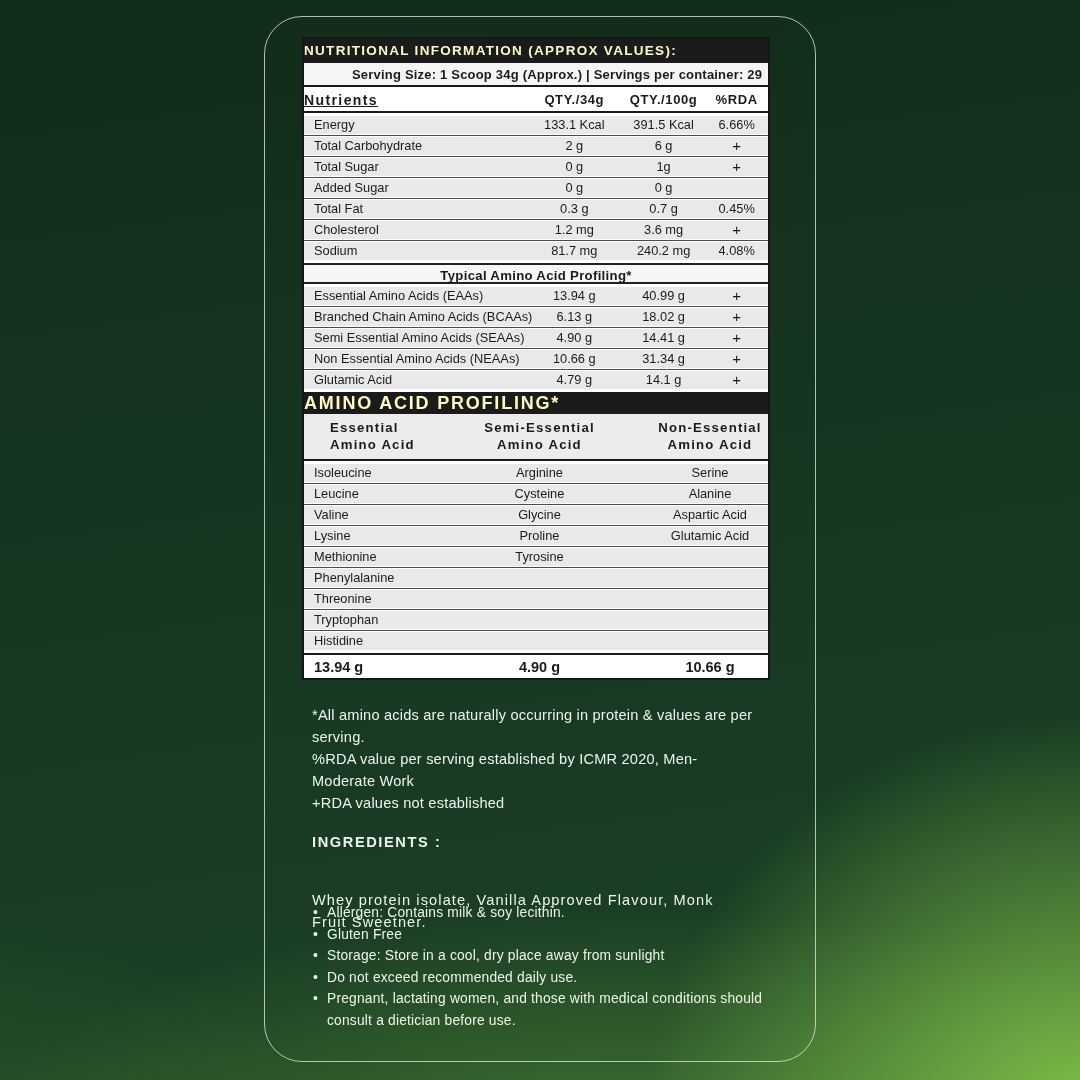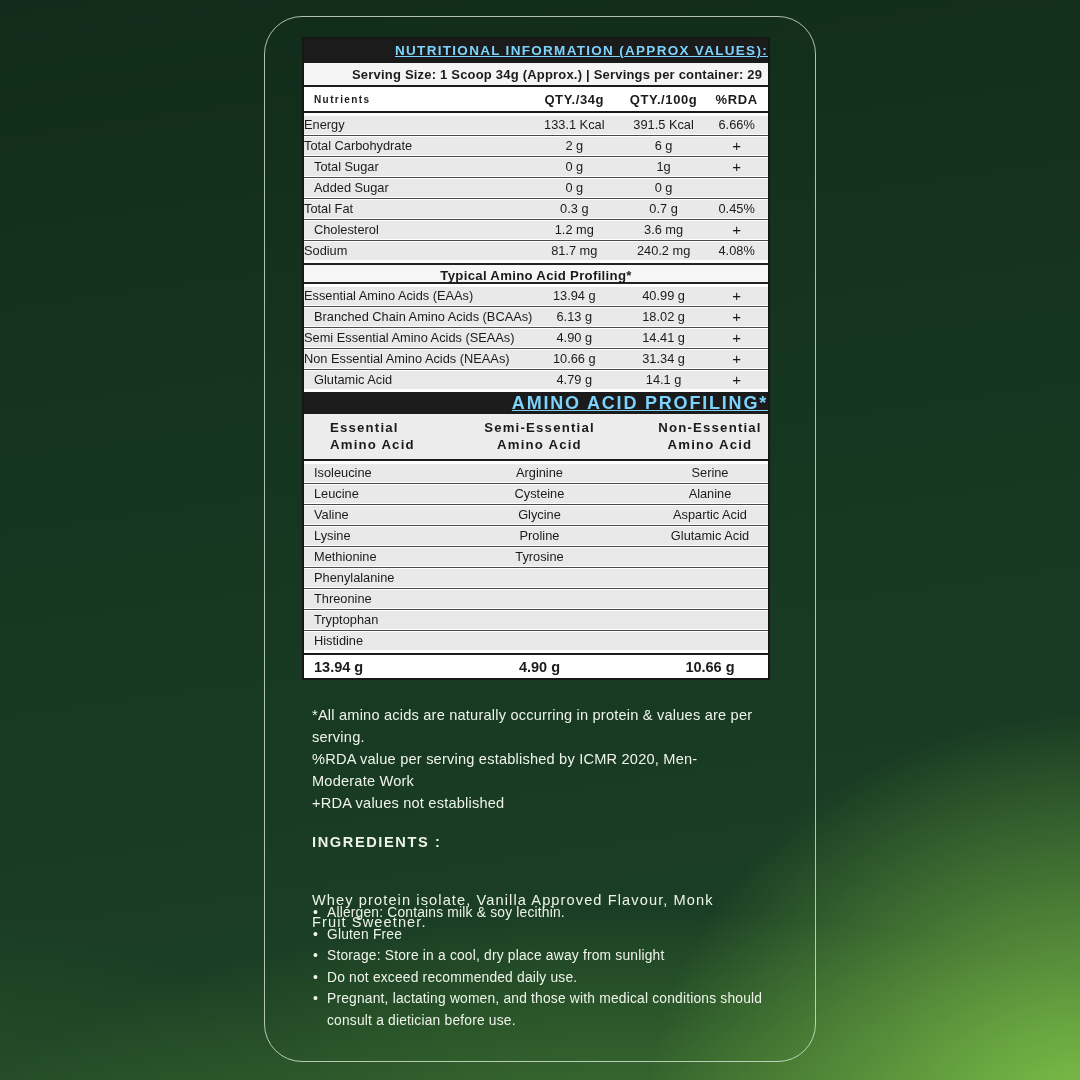--- a/index.html
+++ b/index.html
@@ -19,46 +19,46 @@
     position:absolute; left:264px; top:16px; width:552px; height:1046px;
     border:1.5px solid rgba(228,242,226,0.75); border-radius:38px;
   }
 
   
   .panel {
     position:absolute; left:302px; top:37px; width:468px;
     background:#ffffff; border:2px solid #161616; color:#1b1b1b;
   }
   .blackbar {
-    background:#1b1b1b; color:#7dd3fc; text-align:right;
+    background:#1b1b1b; color:#fef9c3; text-align:left;
     font-weight:bold; font-size:13.5px; letter-spacing:1.3px;
-    height:24px; line-height:24px;text-decoration:underline;
+    height:24px; line-height:24px;
   }
   .blackbar.second { height:22px; line-height:22px; letter-spacing:1.8px; font-size:18px; }
   .serving {
     background:#f5f5f5; text-align:left; font-weight:bold; font-size:13px;
     height:24px; line-height:23px; border-bottom:2px solid #1b1b1b; letter-spacing:0.2px;padding-left:48px;
   }
   .thead {
     display:grid; grid-template-columns:48% 20.5% 18% 13.5%;
     height:26px; line-height:26px; background:#fff; border-bottom:2px solid #1b1b1b;
     font-weight:bold;
   }
-  .thead .c0 { padding-left:10px; font-size:10px; letter-spacing:1.4px; }
+  .thead .c0 { font-size:14px; letter-spacing:1.4px;text-decoration:underline; }
   .thead .c  { text-align:center; font-size:13px; letter-spacing:0.6px; }
 
   .rows { background:#fff; }
   .trow {
     display:grid; grid-template-columns:48% 20.5% 18% 13.5%;
     background:#e9e9e9; height:18px; line-height:18px; margin-top:3px;
     position:relative; font-size:12.8px; font-weight:500;
   }
   .trow::before { content:""; position:absolute; top:-2px; left:0; right:0; height:1px; background:#4a4a4a; }
   .rows .trow:first-child::before { display:none; }
-  .trow .c0 { white-space:nowrap; }
+  .trow .c0 { padding-left:10px; white-space:nowrap; }
   .trow .c0.ind { padding-left:10px; }
   .trow .c { text-align:center; }
   .trow .plus { font-size:15px; font-weight:400; line-height:17px; }
 
   .band {
     background:#f6f6f6; text-align:center; font-weight:bold; font-size:13.2px;
     height:21px; line-height:21px; border-top:2px solid #222; border-bottom:2px solid #222;
     margin-top:3px; letter-spacing:0.3px;
   }
   .rows2 { background:#fff; padding-bottom:3px; }

